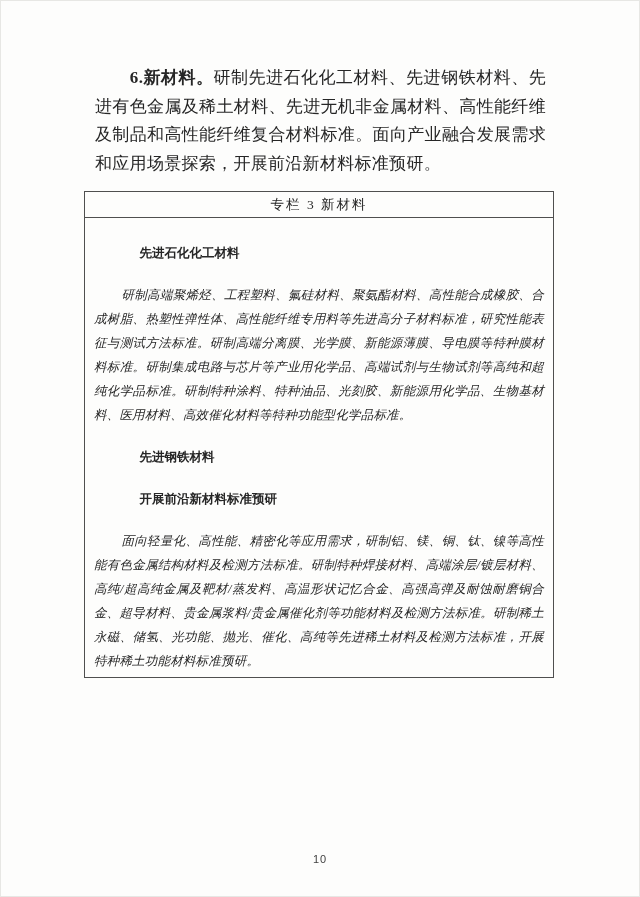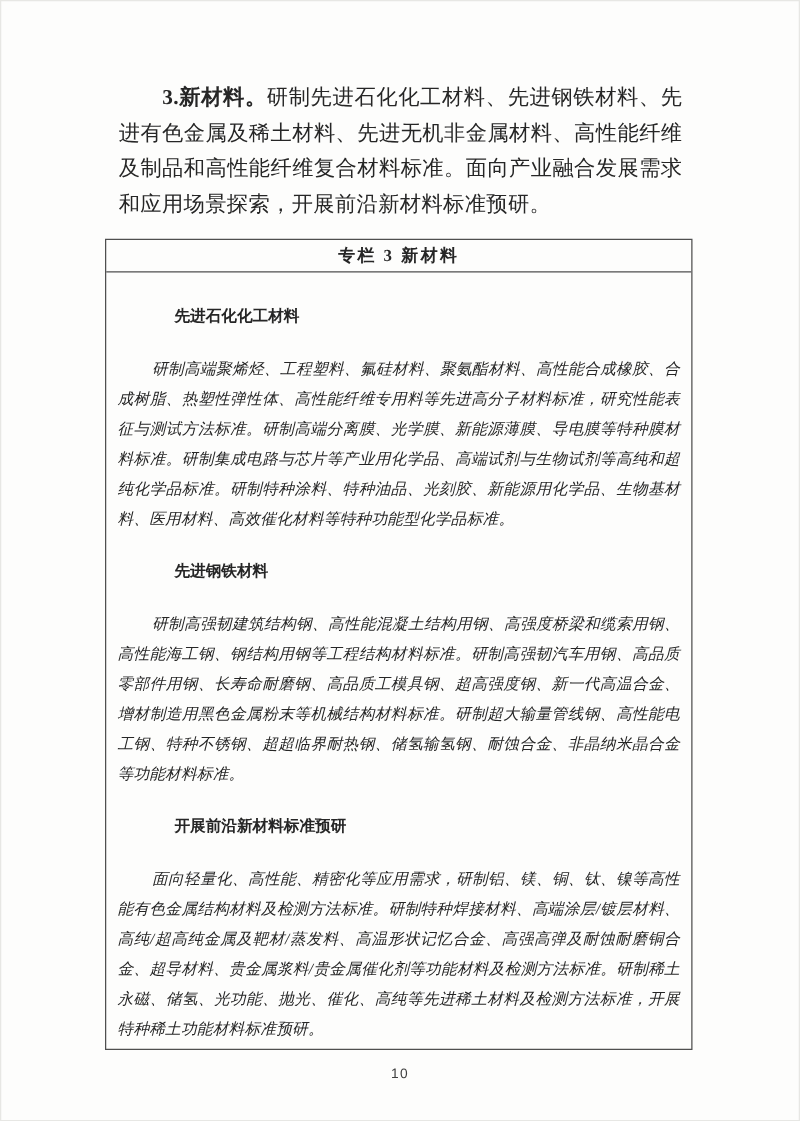--- a/index.html
+++ b/index.html
@@ -31,21 +31,21 @@
     font-weight: bold;
   }
   .column-box {
     margin: 13px 0 0 84px;
     width: 470px;
     border: 1.6px solid #4f4f4f;
     box-sizing: border-box;
     background: #fdfdfc;
   }
   .box-title {
-    font-weight: bold;
+    font-weight: normal;
     font-size: 13.5px;
     letter-spacing: 2px;
     text-align: center;
     padding: 4px 0 3px 0;
     border-bottom: 1.6px solid #4f4f4f;
   }
   .box-body {
     padding: 5px 9px 4px 9px;
     font-size: 12.5px;
     line-height: 24px;
@@ -72,34 +72,33 @@
     font-size: 11px;
     color: #3f3f3f;
     letter-spacing: 1px;
   }
 </style>
 </head>
 <body>
 
 <div class="page">
 
-  <p class="intro"><span class="lead">3.新材料。</span><span>研制先进石化化工材料、先进钢铁材料、先进有色金属及稀土材料、先进无机非金属材料、高性能纤维及制品和高性能纤维复合材料标准。面向产业融合发展需求和应用场景探索，开展前沿新材料标准预研。</span></p>
+  <p class="intro"><span class="lead">6.新材料。</span><span>研制先进石化化工材料、先进钢铁材料、先进有色金属及稀土材料、先进无机非金属材料、高性能纤维及制品和高性能纤维复合材料标准。面向产业融合发展需求和应用场景探索，开展前沿新材料标准预研。</span></p>
 
   <div class="column-box">
     <div class="box-title">专栏 3 新材料</div>
     <div class="box-body">
 
       <div class="section">
         <p class="sec-heading">先进石化化工材料</p>
         <p class="sec-text">研制高端聚烯烃、工程塑料、氟硅材料、聚氨酯材料、高性能合成橡胶、合成树脂、热塑性弹性体、高性能纤维专用料等先进高分子材料标准，研究性能表征与测试方法标准。研制高端分离膜、光学膜、新能源薄膜、导电膜等特种膜材料标准。研制集成电路与芯片等产业用化学品、高端试剂与生物试剂等高纯和超纯化学品标准。研制特种涂料、特种油品、光刻胶、新能源用化学品、生物基材料、医用材料、高效催化材料等特种功能型化学品标准。</p>
       </div>
 
       <div class="section">
         <p class="sec-heading">先进钢铁材料</p>
-        <p class="sec-text">研制高强韧建筑结构钢、高性能混凝土结构用钢、高强度桥梁和缆索用钢、高性能海工钢、钢结构用钢等工程结构材料标准。研制高强韧汽车用钢、高品质零部件用钢、长寿命耐磨钢、高品质工模具钢、超高强度钢、新一代高温合金、增材制造用黑色金属粉末等机械结构材料标准。研制超大输量管线钢、高性能电工钢、特种不锈钢、超超临界耐热钢、储氢输氢钢、耐蚀合金、非晶纳米晶合金等功能材料标准。</p>
       </div>
 
       <div class="section">
         <p class="sec-heading">开展前沿新材料标准预研</p>
         <p class="sec-text">面向轻量化、高性能、精密化等应用需求，研制铝、镁、铜、钛、镍等高性能有色金属结构材料及检测方法标准。研制特种焊接材料、高端涂层/镀层材料、高纯/超高纯金属及靶材/蒸发料、高温形状记忆合金、高强高弹及耐蚀耐磨铜合金、超导材料、贵金属浆料/贵金属催化剂等功能材料及检测方法标准。研制稀土永磁、储氢、光功能、抛光、催化、高纯等先进稀土材料及检测方法标准，开展特种稀土功能材料标准预研。</p>
       </div>
 
 
     </div>
   </div>

